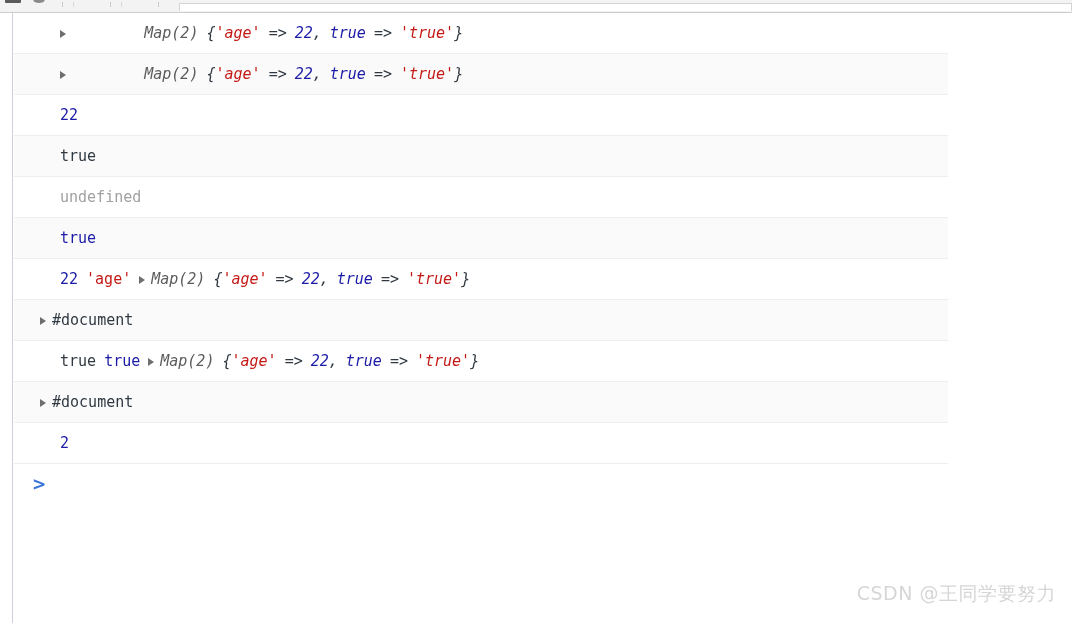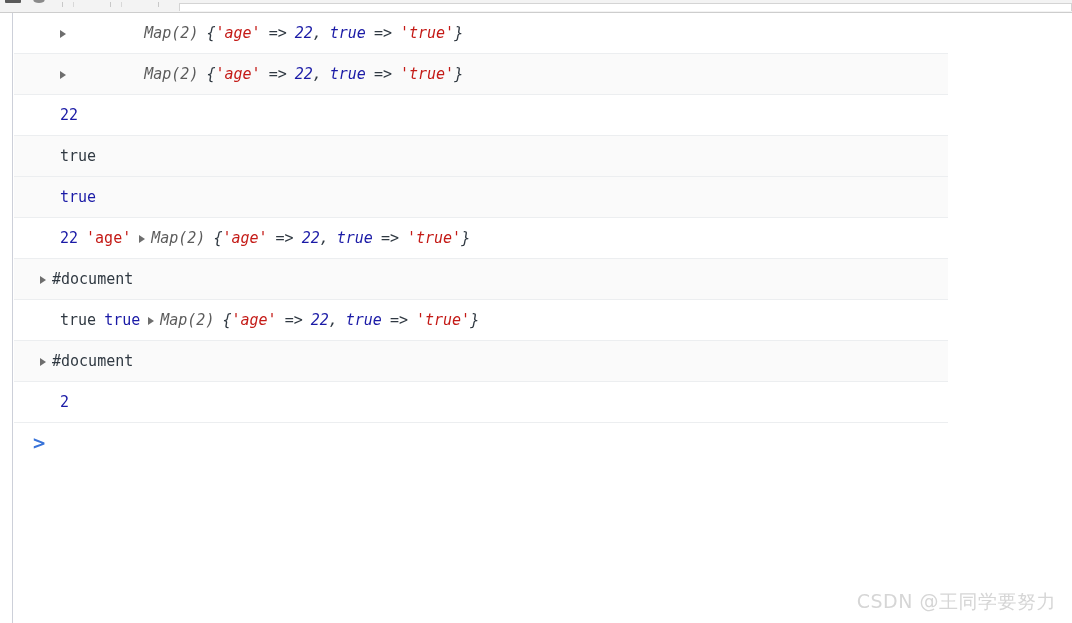--- a/index.html
+++ b/index.html
@@ -170,21 +170,21 @@
 
   .objprev   { font-style: italic; }
   .objprev .t-num,
   .objprev .t-str,
   .objprev .t-bool { font-style: italic; }
 
   
   .watermark {
     position: absolute;
     right: 16px;
-    bottom: 8px;
+    bottom: 16px;
     font-family: "DejaVu Sans", sans-serif;
     font-size: 19px;
     color: #d6d6d6;
     letter-spacing: 0.5px;
     user-select: none;
   }
 </style>
 </head>
 <body>
 
@@ -220,20 +220,23 @@
     </div>
 
     <div class="row plain">
       <span class="t-num">22</span>
     </div>
 
     <div class="row alt">
       <span class="t-plain">true</span>
     </div>
 
+    <div class="row plain">
+      <span class="t-undef">undefined</span>
+    </div>
 
     <div class="row alt">
       <span class="t-bool">true</span>
     </div>
 
     <div class="row plain">
       <span class="t-num">22</span><span class="sp"></span><span class="t-str">'age'</span><span class="sp"></span><span class="tri"></span><span class="objprev"><span class="t-obj">Map(2)</span><span class="sp"></span><span class="t-punct">{</span><span class="t-str">'age'</span><span class="sp"></span><span class="t-punct">=&gt;</span><span class="sp"></span><span class="t-num">22</span><span class="t-punct">,</span><span class="sp"></span><span class="t-bool">true</span><span class="sp"></span><span class="t-punct">=&gt;</span><span class="sp"></span><span class="t-str">'true'</span><span class="t-punct">}</span></span>
     </div>
 
     <div class="row alt deep">

